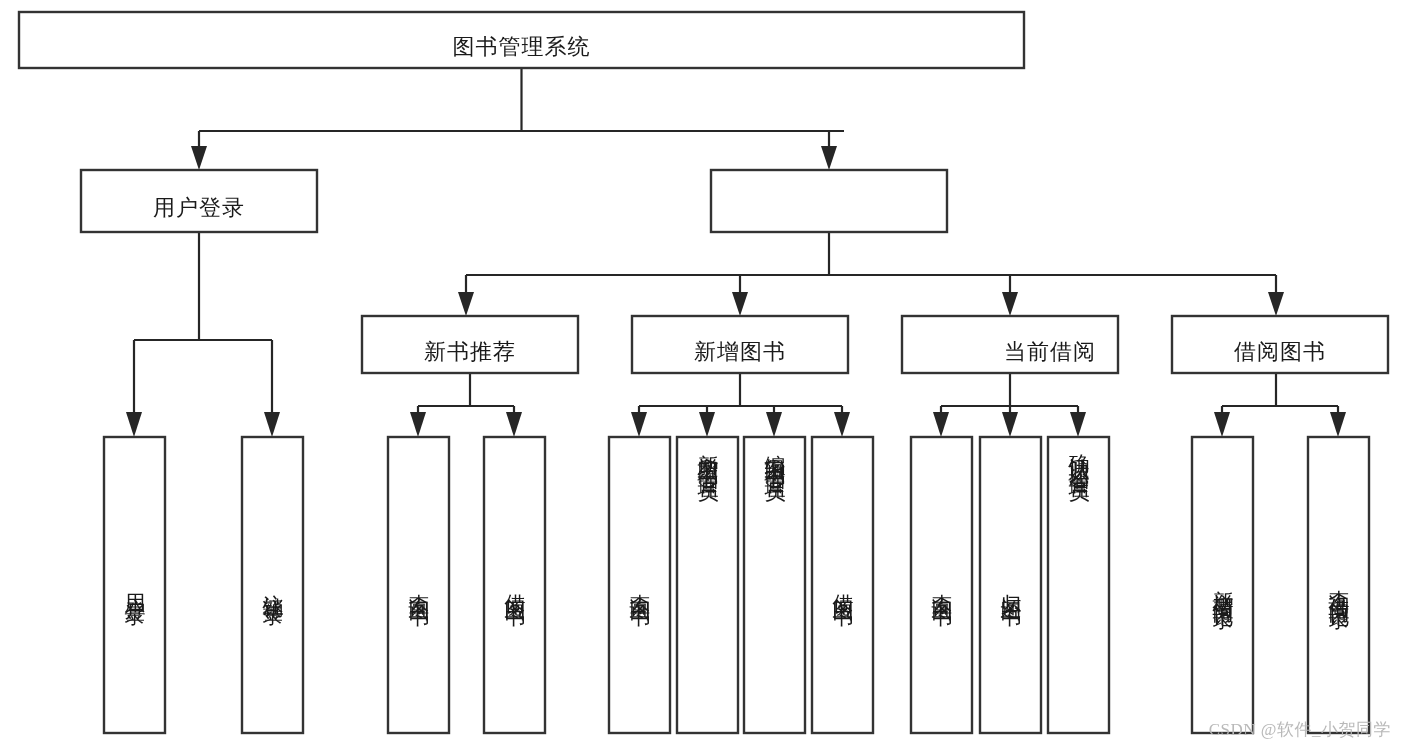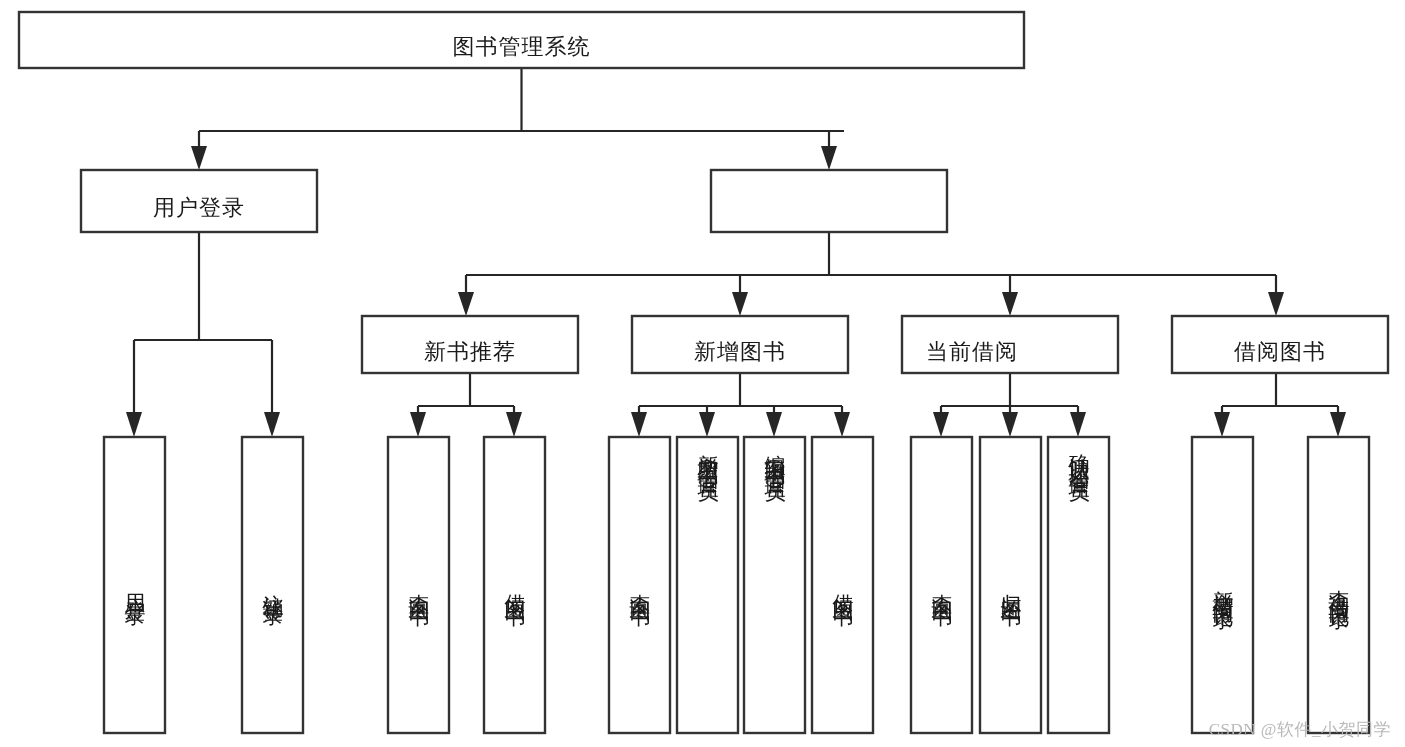--- a/index.html
+++ b/index.html
@@ -194,21 +194,21 @@
   <div class="hlabel-box" style="left:81px; top:170px; width:236px; height:62px;">
     <span class="hlabel-text">用户登录</span>
   </div>
 
   <div class="hlabel-box" style="left:362px; top:316px; width:216px; height:57px;">
     <span class="hlabel-text">新书推荐</span>
   </div>
   <div class="hlabel-box" style="left:632px; top:316px; width:216px; height:57px;">
     <span class="hlabel-text">新增图书</span>
   </div>
-  <div class="hlabel-box" style="left:864px; top:316px; width:216px; height:57px;border-radius:19px;">
+  <div class="hlabel-box" style="left:942px; top:316px; width:216px; height:57px;border-radius:19px;">
     <span class="hlabel-text">当前借阅</span>
   </div>
   <div class="hlabel-box" style="left:1172px; top:316px; width:216px; height:57px;">
     <span class="hlabel-text">借阅图书</span>
   </div>
 
   <div class="vlabel-box" style="left:104px; top:437px; width:61px; height:296px;">
     <span class="vlabel-text">用户登录</span>
   </div>
   <div class="vlabel-box" style="left:242px; top:437px; width:61px; height:296px;">

